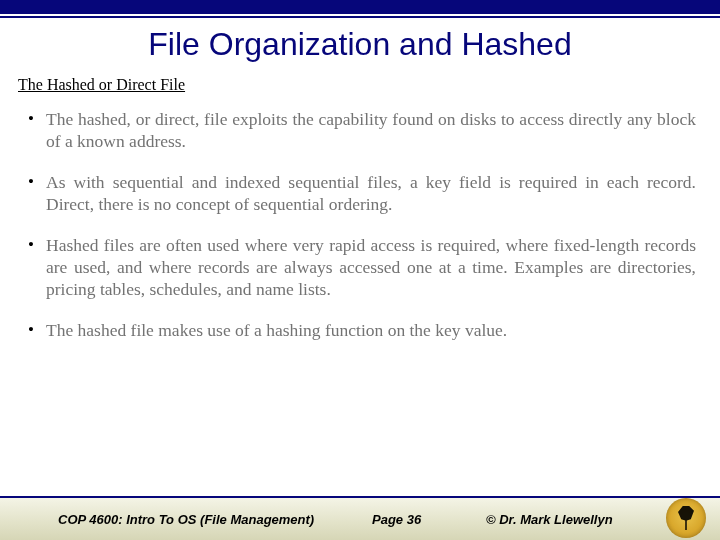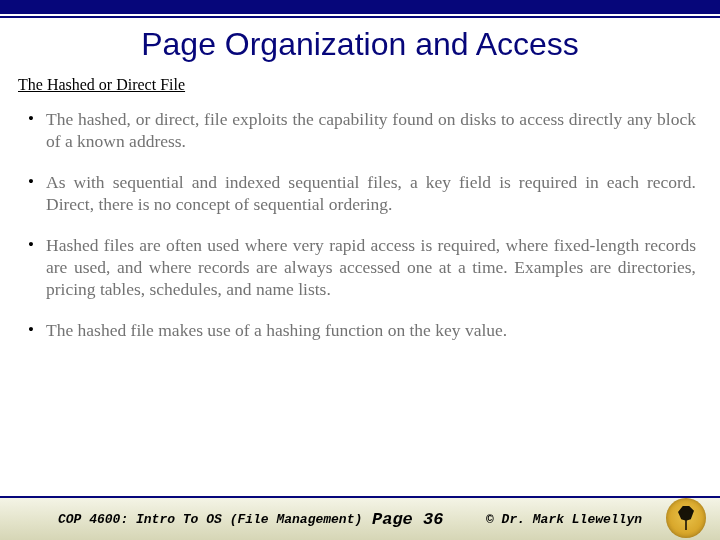--- a/index.html
+++ b/index.html
@@ -87,34 +87,34 @@
     background: #06067a;
   }
   .footer {
     position: absolute;
     left: 0; right: 0;
     bottom: 0;
     height: 42px;
     background: linear-gradient(to bottom, #f4f4e6 0%, #e2e2c8 60%, #d6d6b6 100%);
     display: flex;
     align-items: center;
-    font-family: Liberation Mono, monospace;
+    font-family: Liberation Sans, sans-serif;
   }
   .footer .course {
     position: absolute;
     left: 58px;
     font-size: 13px;
     font-weight: bold;
     font-style: italic;
     color: #000;
   }
   .footer .page {
     position: absolute;
     left: 372px;
-    font-size: 17px;
+    font-size: 13px;
     font-weight: bold;
     font-style: italic;
     color: #000;
   }
   .footer .author {
     position: absolute;
     left: 486px;
     font-size: 13px;
     font-weight: bold;
     font-style: italic;
@@ -146,21 +146,21 @@
 </style>
 </head>
 <body>
 
 <div class="slide">
 
   <div class="top-band"></div>
   <div class="top-line"></div>
   <div class="top-line2"></div>
 
-  <h1 class="title">Page Organization and Access</h1>
+  <h1 class="title">File Organization and Hashed</h1>
 
   <div class="subheading">The Hashed or Direct File</div>
 
   <div class="content">
     <ul>
       <li>The hashed, or direct, file exploits the capability found on disks to access directly any block of a known address.</li>
       <li>As with sequential and indexed sequential files, a key field is required in each record.  Direct, there is no concept of sequential ordering.</li>
       <li>Hashed files are often used where very rapid access is required, where fixed-length records are used, and where records are always accessed one at a time.  Examples are directories, pricing tables, schedules, and name lists.</li>
       <li>The hashed file makes use of a hashing function on the key value.</li>
     </ul>

